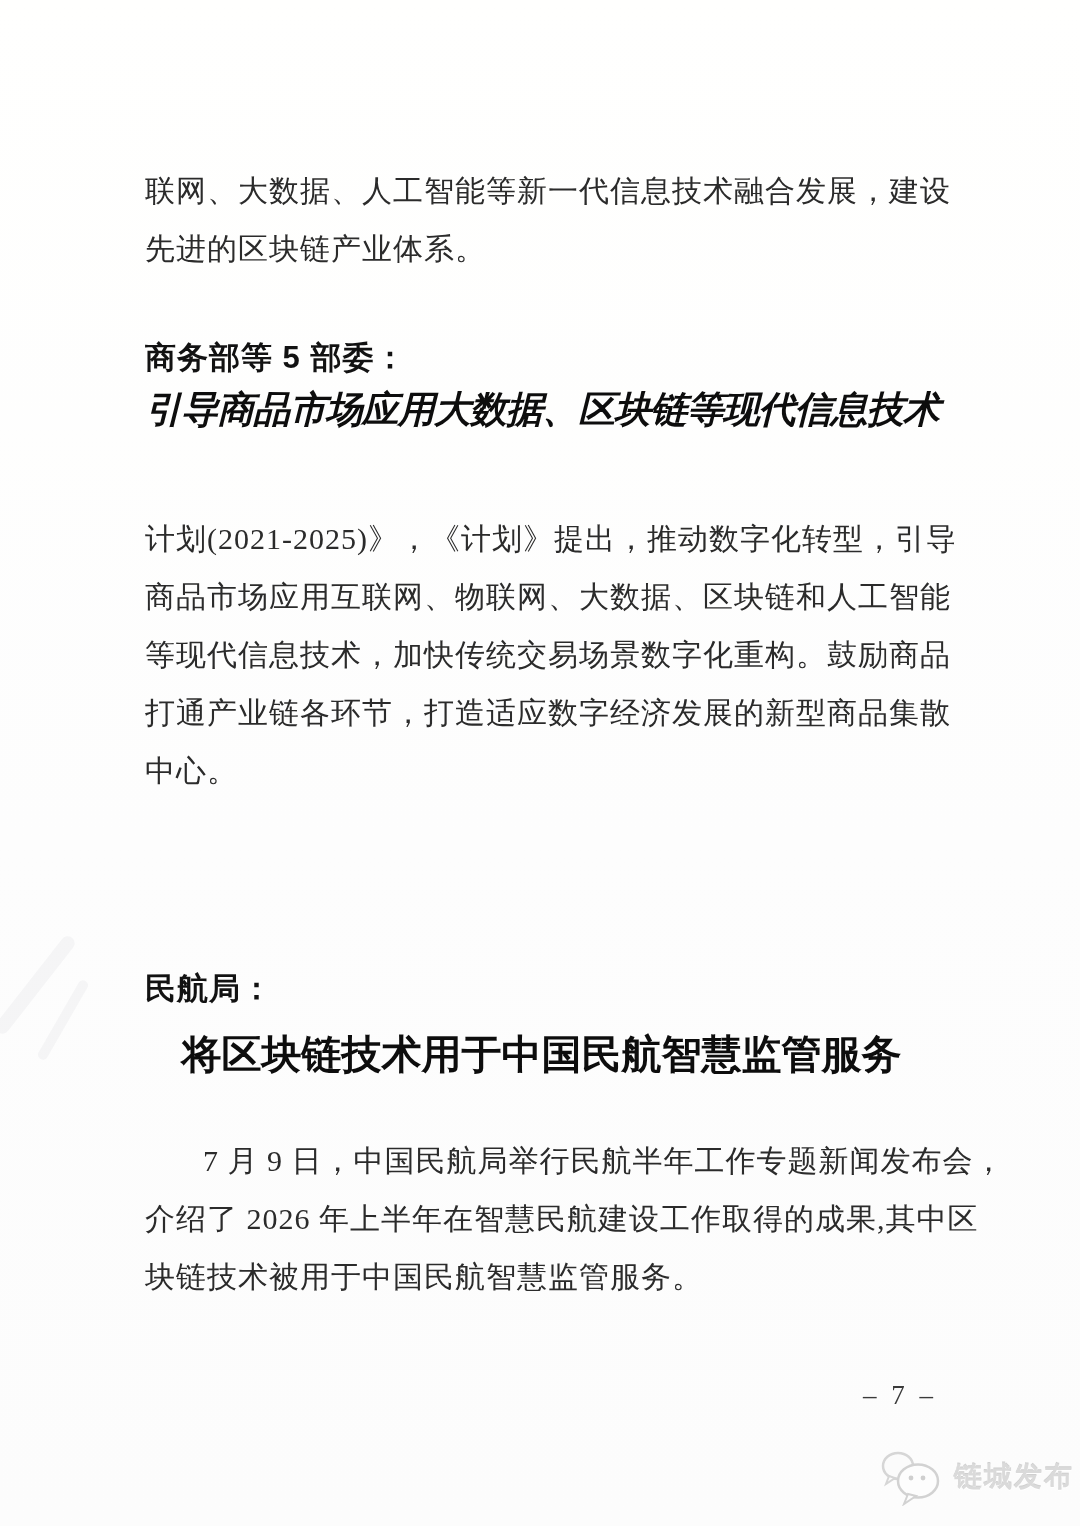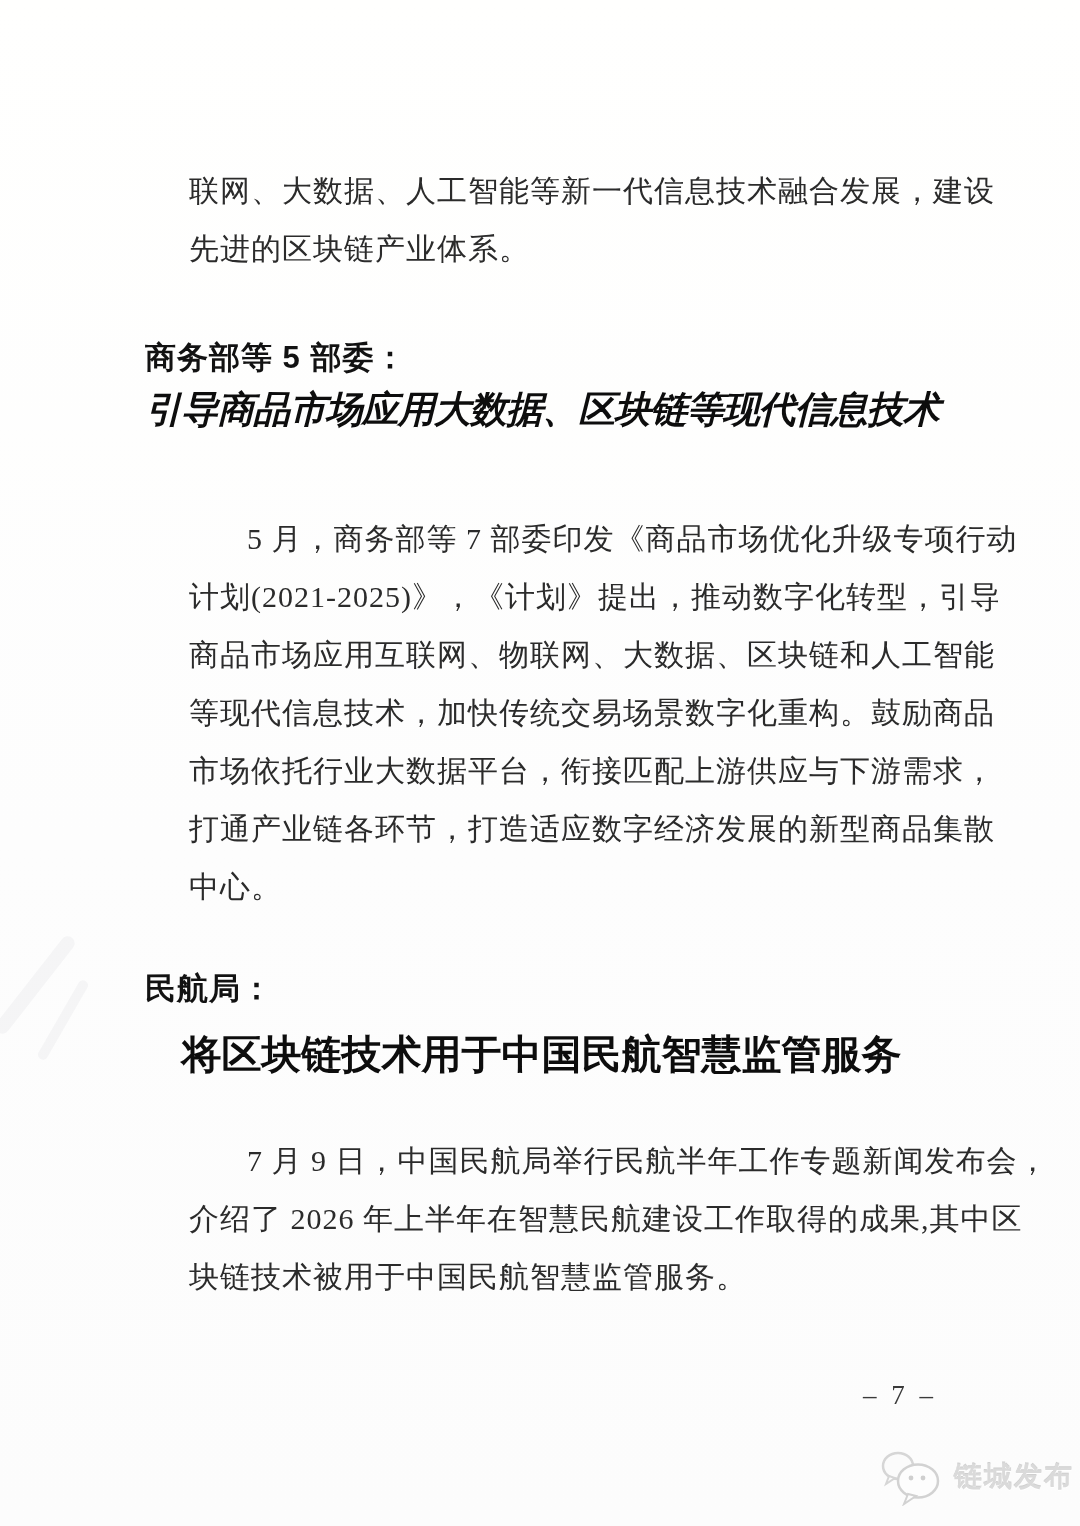--- a/index.html
+++ b/index.html
@@ -27,21 +27,20 @@
   .textblock { position: absolute; left: 145px; width: 793px; }
 
   .bline {
     font-size: 30px;
     line-height: 58px;
     color: #2b2b2b;
     letter-spacing: 1px;
     text-align: justify;
     text-align-last: justify;
     white-space: nowrap;
-    margin-left: 44px;
   }
   .bline.first { padding-left: 58px; }
   .bline.last { text-align-last: left; white-space: normal; }
 
   .sec-label {
     position: absolute; left: 145px; width: 793px;
     font-family: "Liberation Sans", sans-serif;
     font-weight: 700;
     font-size: 31px;
     line-height: 40px;
@@ -111,25 +110,23 @@
 
   <div class="textblock" style="top:162px">
     <div class="bline">联网、大数据、人工智能等新一代信息技术融合发展，建设</div>
     <div class="bline last">先进的区块链产业体系。</div>
   </div>
 
   <div class="sec-label" style="top:338px">商务部等 5 部委：</div>
   <div class="sec-title fill" style="top:384px">引导商品市场应用大数据、区块链等现代信息技术</div>
 
   <div class="textblock" style="top:510px">
-    <div class="bline first">5 月，商务部等 7 部委印发《商品市场优化升级专项行动</div>
     <div class="bline">计划(2021-2025)》，《计划》提出，推动数字化转型，引导</div>
     <div class="bline">商品市场应用互联网、物联网、大数据、区块链和人工智能</div>
     <div class="bline">等现代信息技术，加快传统交易场景数字化重构。鼓励商品</div>
-    <div class="bline">市场依托行业大数据平台，衔接匹配上游供应与下游需求，</div>
     <div class="bline">打通产业链各环节，打造适应数字经济发展的新型商品集散</div>
     <div class="bline last">中心。</div>
   </div>
 
   <div class="sec-label" style="top:969px">民航局：</div>
   <div class="sec-title center" style="top:1013px">将区块链技术用于中国民航智慧监管服务</div>
 
   <div class="textblock" style="top:1132px">
     <div class="bline first">7 月 9 日，中国民航局举行民航半年工作专题新闻发布会，</div>
     <div class="bline">介绍了 2026 年上半年在智慧民航建设工作取得的成果,其中区</div>

